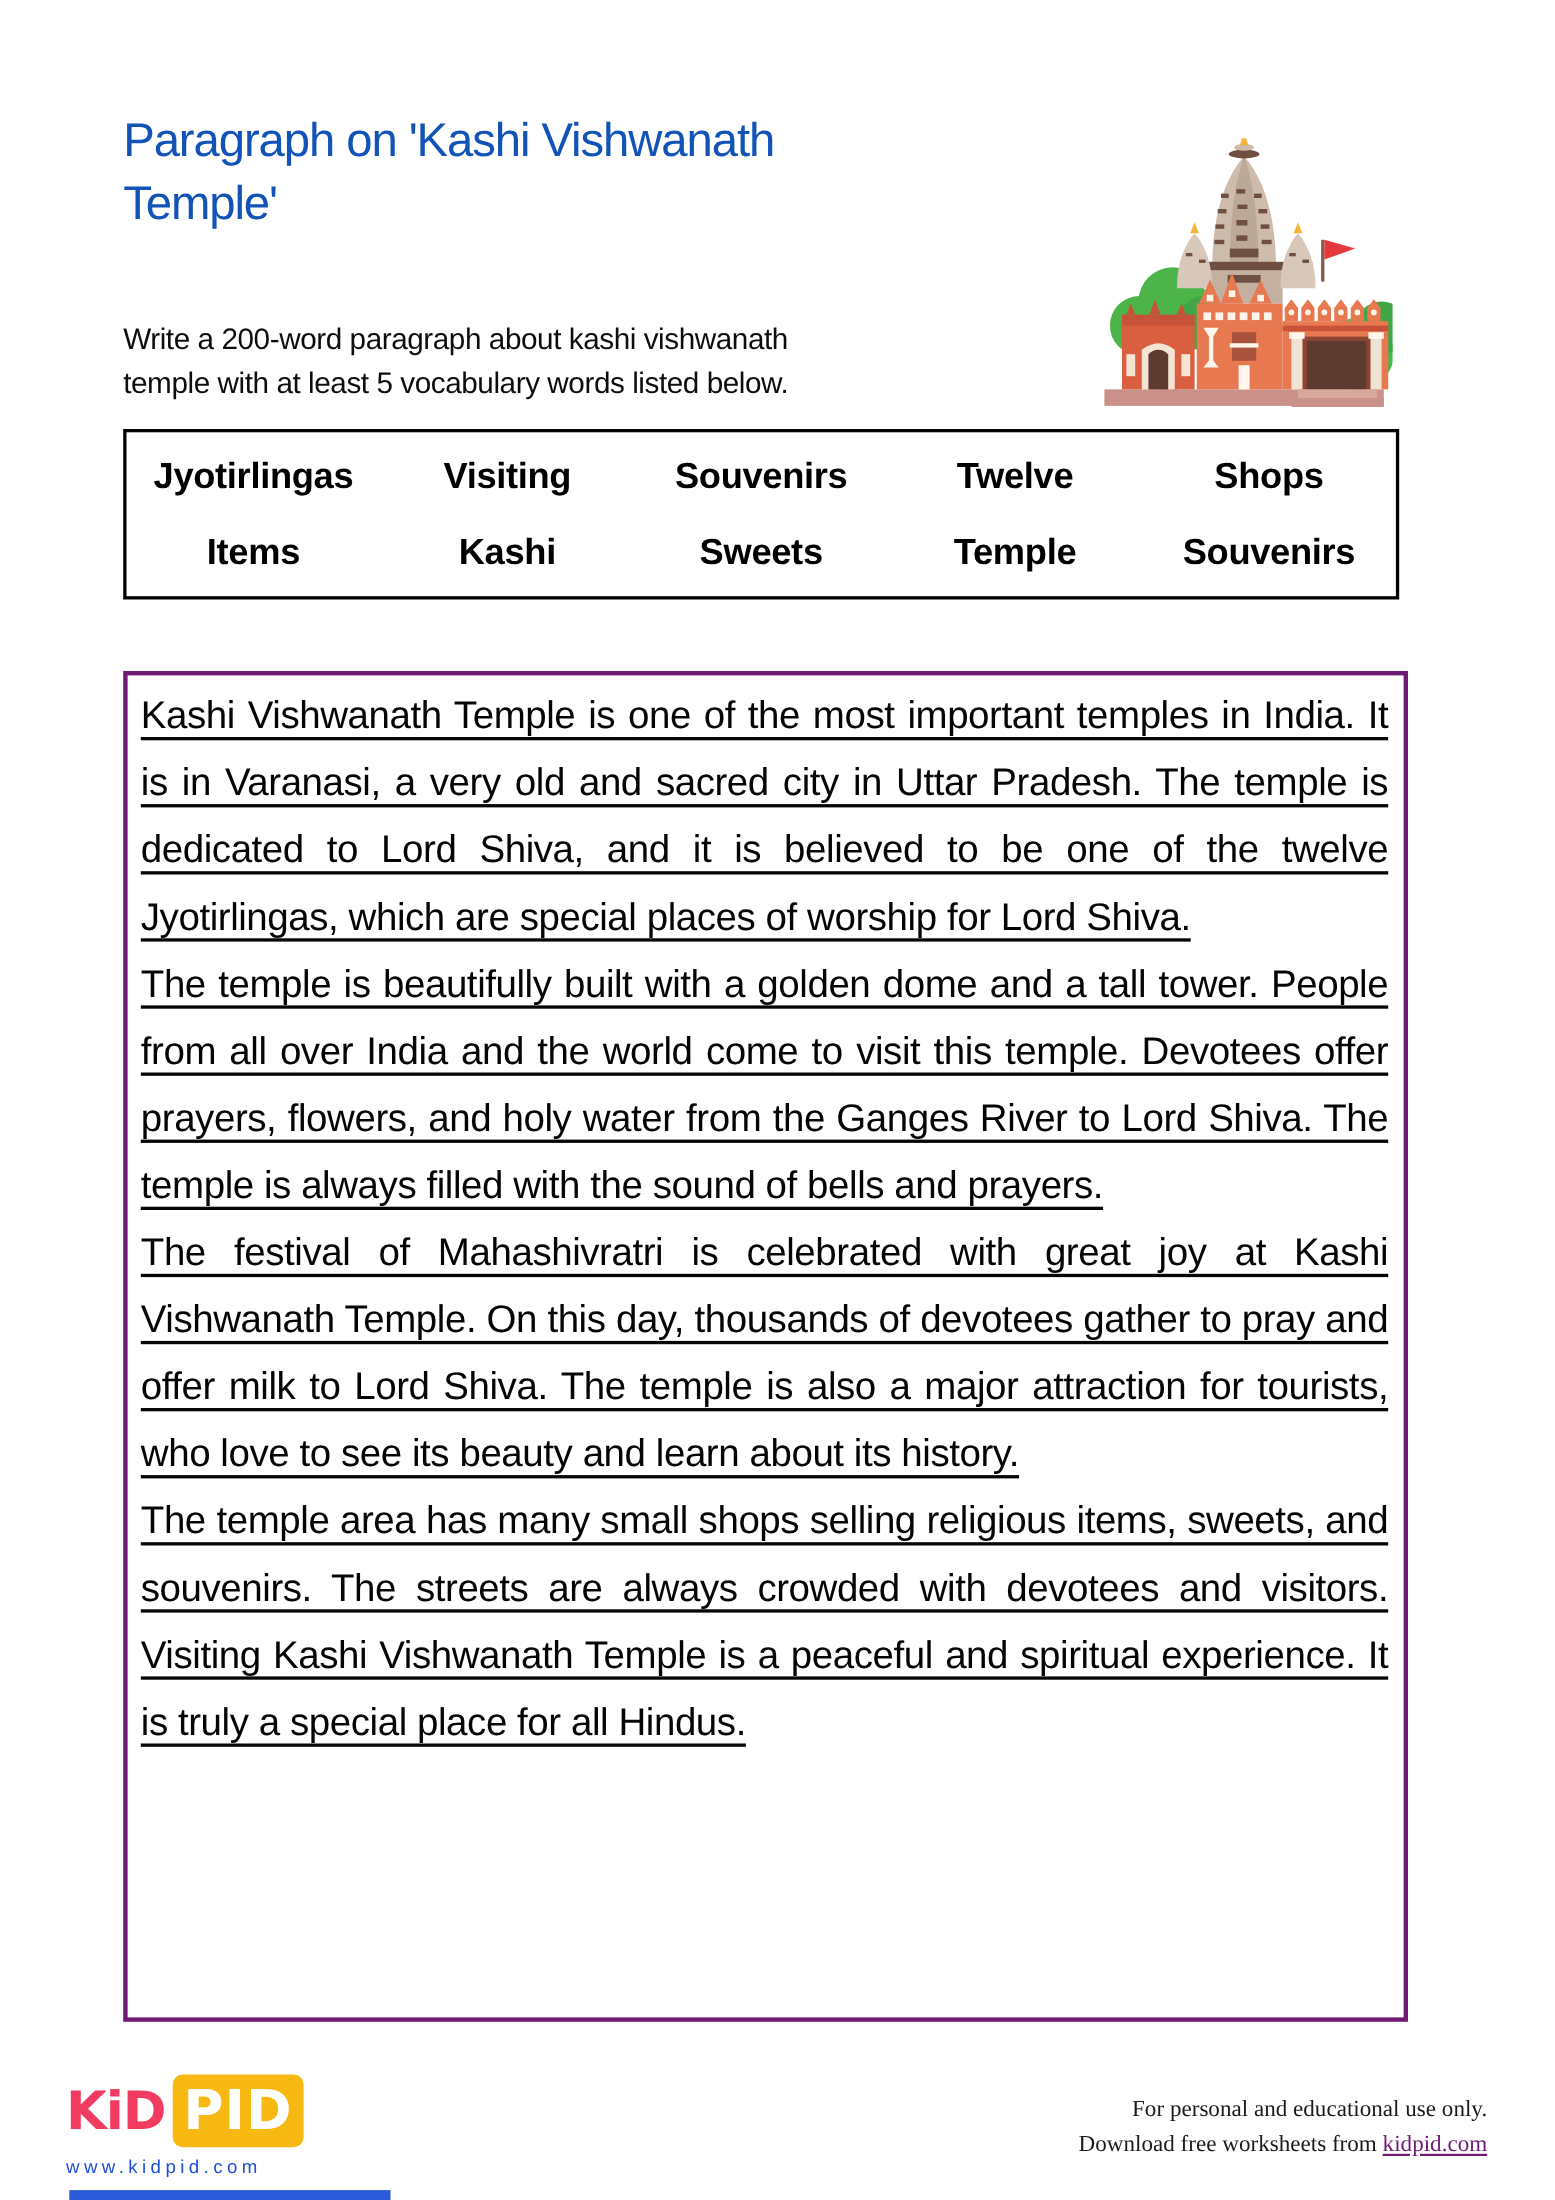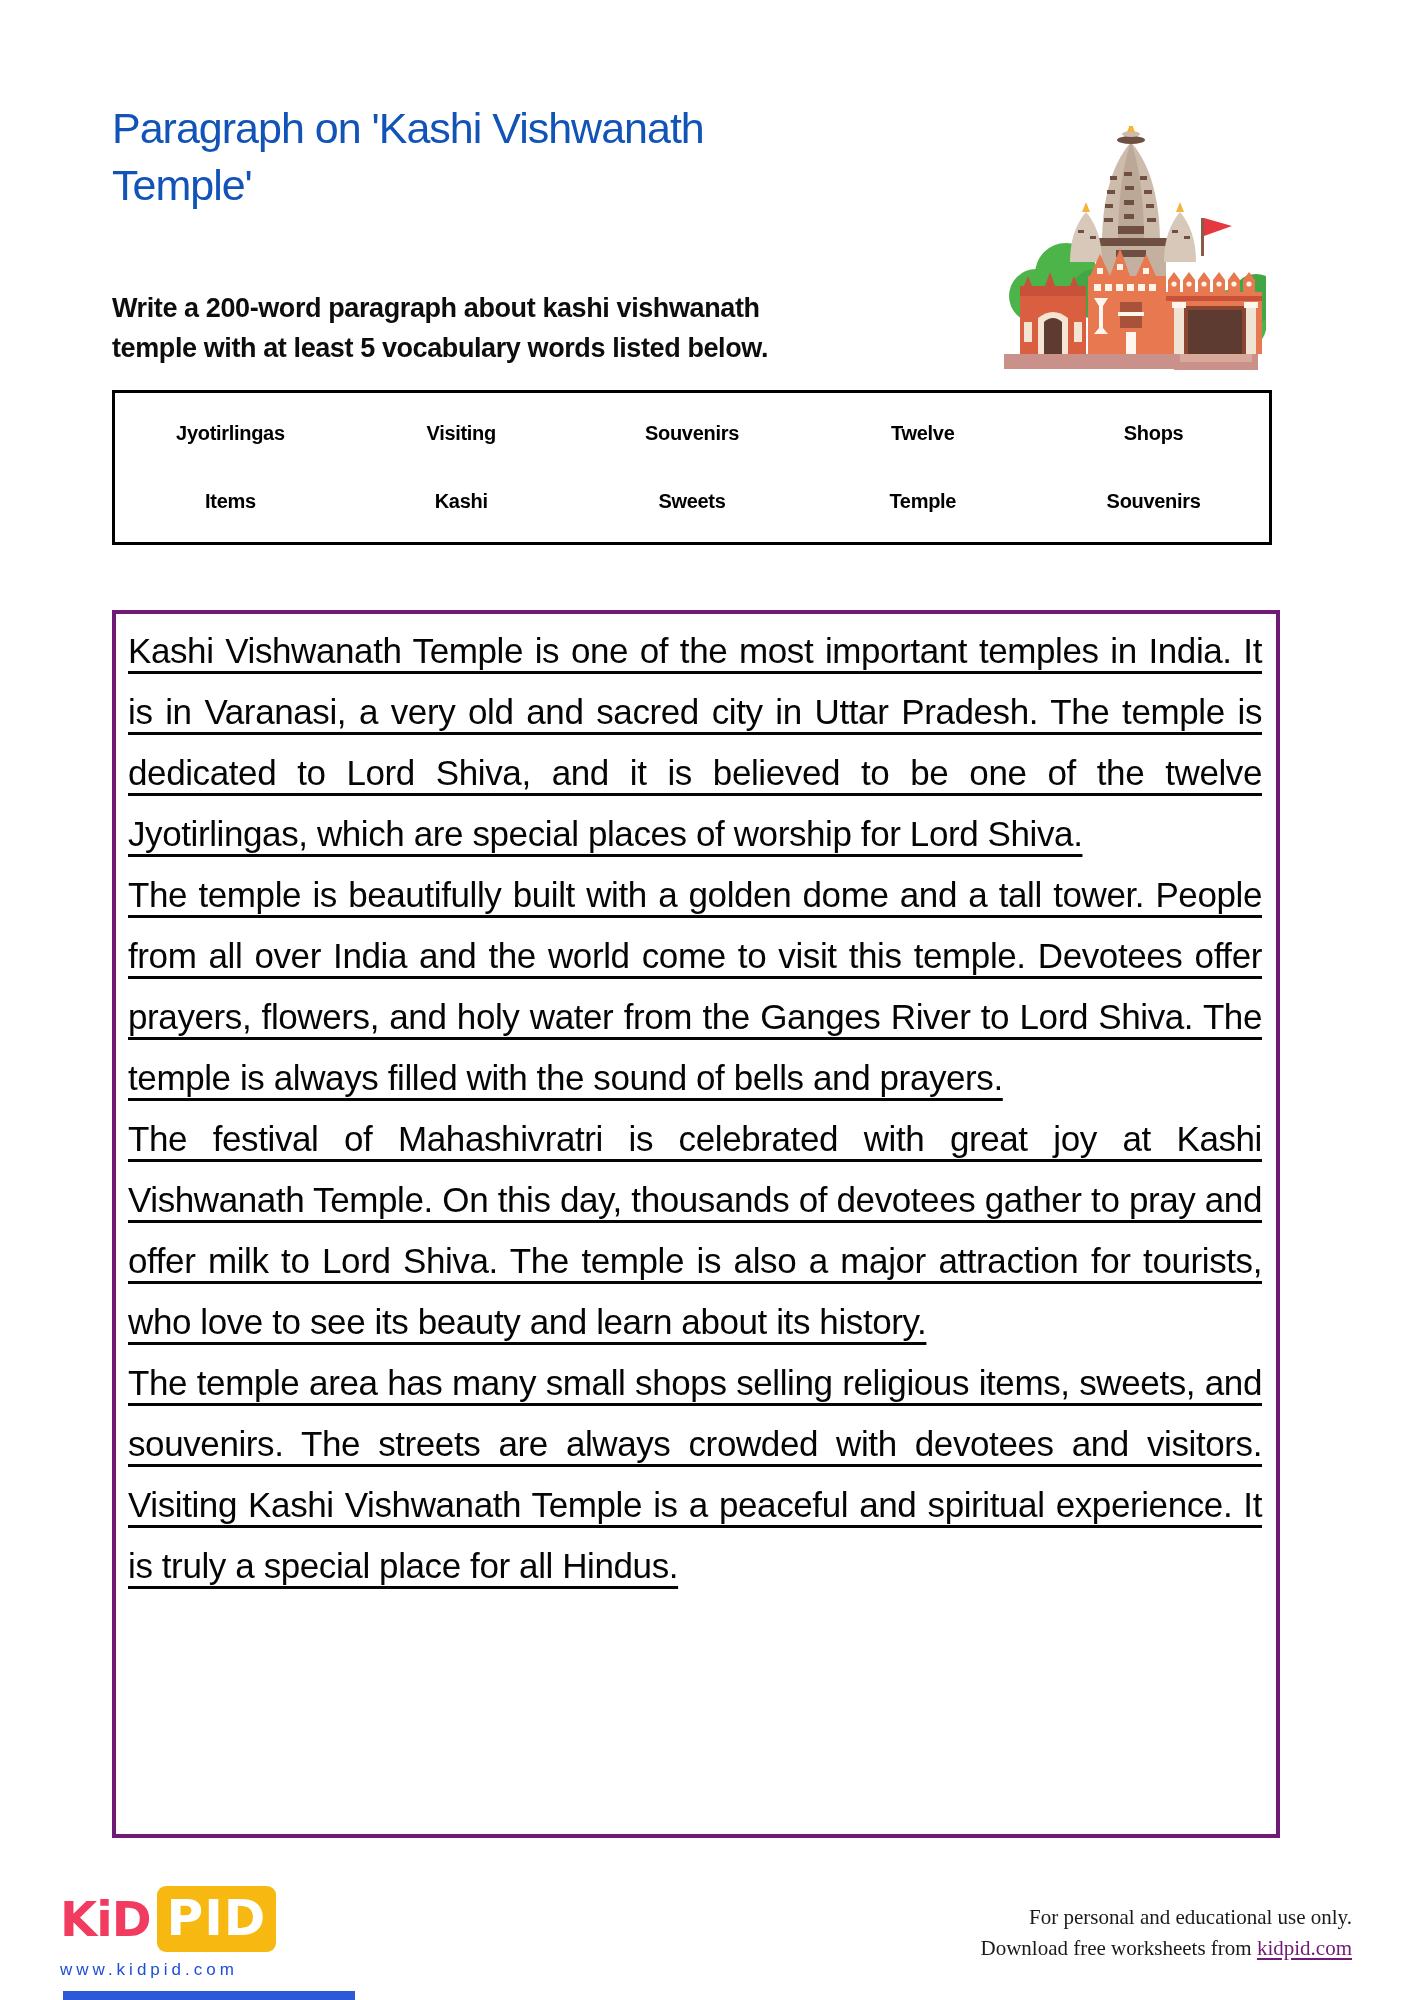--- a/index.html
+++ b/index.html
@@ -3,29 +3,29 @@
 <meta charset="utf-8">
 <style>
   html,body{margin:0;padding:0;background:#fff;}
   body{width:1414px;height:2000px;position:relative;overflow:hidden;
        font-family:"Liberation Sans",sans-serif;color:#000;}
 
   .page-title{position:absolute;left:112px;top:100px;width:700px;
     font-size:43px;font-weight:400;letter-spacing:-1px;line-height:57px;
     color:#1253B8;}
   .subtitle{position:absolute;left:112px;top:288px;width:760px;
-    font-size:27px;font-weight:700;letter-spacing:-0.4px;line-height:40px;color:#0d0d0d;}
+    font-size:27px;font-weight:400;letter-spacing:-0.4px;line-height:40px;color:#0d0d0d;}
 
   .temple-illu{position:absolute;left:998px;top:126px;width:268px;height:252px;}
 
   .vocab-box{position:absolute;left:112px;top:390px;width:1160px;height:155px;
     border:3px solid #000;box-sizing:border-box;
     display:grid;grid-template-columns:repeat(5,1fr);grid-template-rows:1fr 1fr;
     align-items:center;justify-items:center;padding:6px 0;}
-  .vocab-word{font-size:20px;font-weight:700;letter-spacing:-0.3px;}
+  .vocab-word{font-size:33px;font-weight:700;letter-spacing:-0.3px;}
 
   .essay-box{position:absolute;left:112px;top:610px;width:1168px;height:1228px;
     border:4px solid #701a75;box-sizing:border-box;padding:6px 14px 0 12px;}
   .essay-box p{margin:0;font-size:35px;letter-spacing:-0.4px;line-height:61px;
     text-align:justify;color:#050505;
     text-decoration:underline;text-decoration-thickness:2.5px;text-underline-offset:8px;}
 
   .footer-logo{position:absolute;left:60px;top:1886px;}
   .logo-row{display:flex;align-items:center;gap:6px;}
   .logo-kid{color:#F23B60;font-size:48px;font-weight:800;letter-spacing:-1px;

